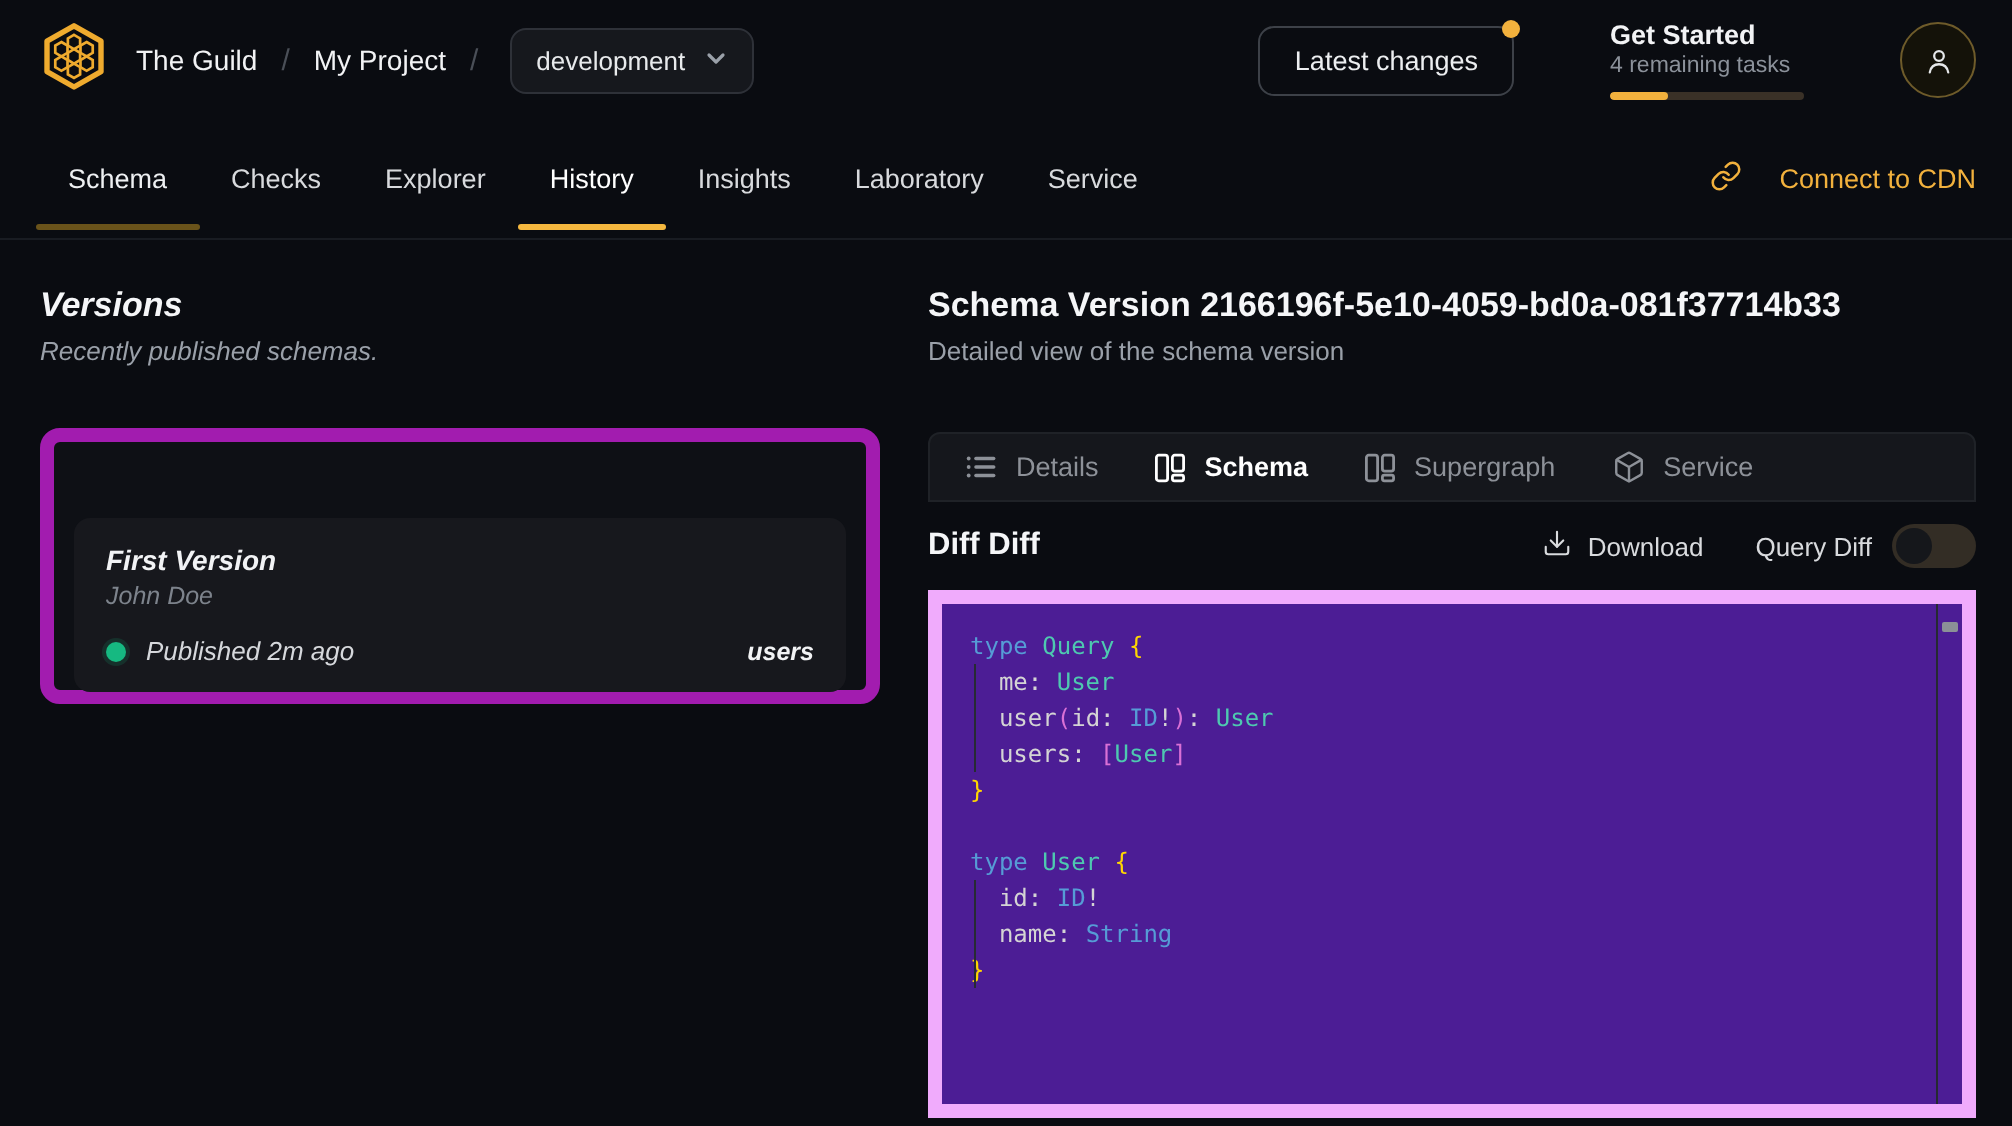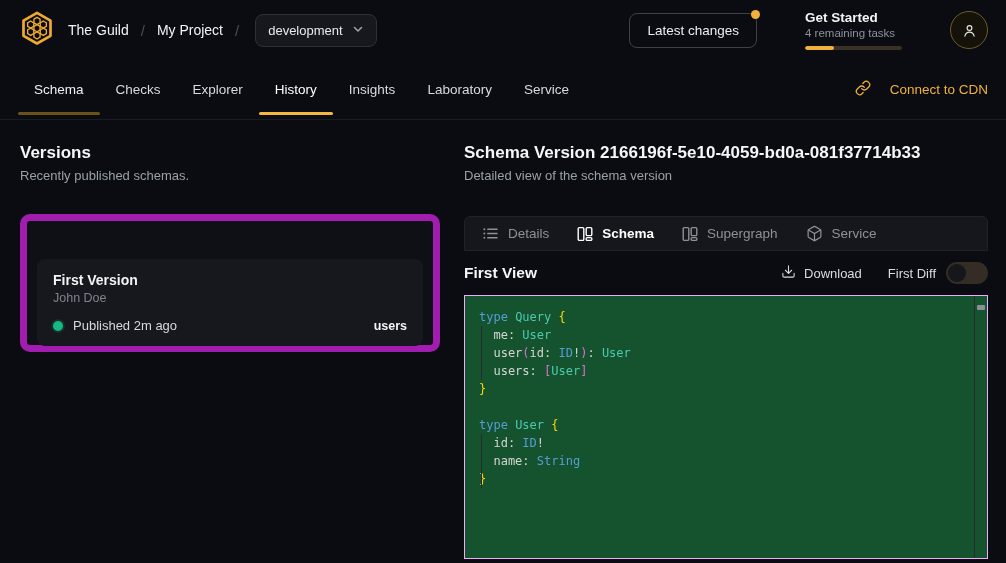--- a/index.html
+++ b/index.html
@@ -35,21 +35,21 @@
   .nav-tab.u-dim { color:#eef0f2; }
   .nav-tab.u-bright { color:#ffffff; font-weight:500; }
   .nav-tab.u-dim::after, .nav-tab.u-bright::after { content:""; position:absolute; left:0; right:0;
     bottom:4px; height:3px; border-radius:2px; }
   .nav-tab.u-dim::after { background:#6a531a; }
   .nav-tab.u-bright::after { background:#f5b83f; }
   .cdn-link { margin-left:auto; display:flex; align-items:center; gap:19px; color:#f2b13d;
     font-size:13.5px; cursor:pointer; }
   
   .main { display:flex; gap:24px; padding:20px 18px 0 20px; }
-  .col-left { width:420px; flex:none; }
+  .col-left { width:420px; flex:none;font-style:italic; }
   .col-right { flex:1; min-width:0; display:flex; flex-direction:column; }
   h2.sec-title { font-size:17px; line-height:26px; font-weight:700; color:#f5f6f8; }
   .sec-sub { font-size:13px; line-height:20px; color:#9aa0a9; }
   
   .outer-card { margin-top:28px; height:138px; border:7px solid #a21caf; border-radius:10px;
     background:#0e1015; padding:38px 10px 12px; }
   .version-card { height:87px; border-radius:8px; background:#17181d; padding:13px 16px; cursor:pointer; }
   .vc-name { font-size:14px; font-weight:600; color:#f2f3f5; }
   .vc-author { font-size:12.5px; color:#7d838c; margin-top:3px; }
   .vc-row { display:flex; align-items:center; margin-top:13px; }
@@ -65,21 +65,21 @@
   .diff-row { height:44px; display:flex; align-items:center; }
   .diff-title { font-size:15.5px; font-weight:700; color:#f5f6f8; }
   .diff-controls { margin-left:auto; display:flex; align-items:center; gap:26px; }
   .dl-btn { display:flex; align-items:center; gap:8px; font-size:13px; color:#d9dbde; background:none;
     border:none; cursor:pointer; font-family:inherit; }
   .toggle-wrap { display:flex; align-items:center; gap:10px; }
   .toggle-label { font-size:13px; color:#d9dbde; }
   .switch { width:42px; height:22px; border-radius:11px; background:#332d25; position:relative; cursor:pointer; }
   .knob { position:absolute; top:2px; left:2px; width:18px; height:18px; border-radius:50%; background:#15171b; }
   
-  .code-panel { position:relative; height:264px; background:#14532d; border:1px solid #f0abfc; overflow:hidden; }
+  .code-panel { position:relative; height:264px; background:#4c1d95; border:7px solid #f0abfc; overflow:hidden; }
   .code-content { padding:12px 14px; font-family:"DejaVu Sans Mono", monospace; font-size:12px; line-height:18px; }
   .code-line { height:18px; white-space:pre; }
   .c-kw { color:#569cd6; } .c-scalar { color:#569cd6; }
   .c-type { color:#4ec9b0; }
   .c-brace { color:#ffd700; }
   .c-paren { color:#da70d6; }
   .c-plain { color:#d4d4d4; }
   .guide { position:absolute; width:1px; background:#272b33; left:16px; }
   .g1 { top:30px; height:54px; }
   .g2 { top:138px; height:54px; }
@@ -223,34 +223,34 @@
                 <path d="M21 8a2 2 0 0 0-1-1.73l-7-4a2 2 0 0 0-2 0l-7 4A2 2 0 0 0 3 8v8a2 2 0 0 0 1 1.73l7 4a2 2 0 0 0 2 0l7-4A2 2 0 0 0 21 16Z"></path>
                 <path d="m3.3 7 8.7 5 8.7-5"></path>
                 <path d="M12 22V12"></path>
               </svg>
             </span>
             <span>Service</span>
           </div>
         </div>
 
       <div class="diff-row">
-        <span class="diff-title">First View</span>
+        <span class="diff-title">Diff Diff</span>
         <div class="diff-controls">
           <button class="dl-btn">
             <span>
               <svg width="15" height="15" viewBox="0 0 24 24" fill="none" stroke="#d9dbde" stroke-width="1.7" stroke-linecap="round" stroke-linejoin="round">
                 <path d="M21 15v4a2 2 0 0 1-2 2H5a2 2 0 0 1-2-2v-4"></path>
                   <polyline points="7 10 12 15 17 10"></polyline>
                   <line x1="12" y1="15" x2="12" y2="3"></line>
               </svg>
             </span>
             <span>Download</span>
           </button>
           <div class="toggle-wrap">
-            <span class="toggle-label">First Diff</span>
+            <span class="toggle-label">Query Diff</span>
             <div class="switch">
               <div class="knob"></div>
             </div>
           </div>
         </div>
       </div>
 
       <div class="code-panel">
         <div class="guide g1"></div>
         <div class="guide g2"></div>

